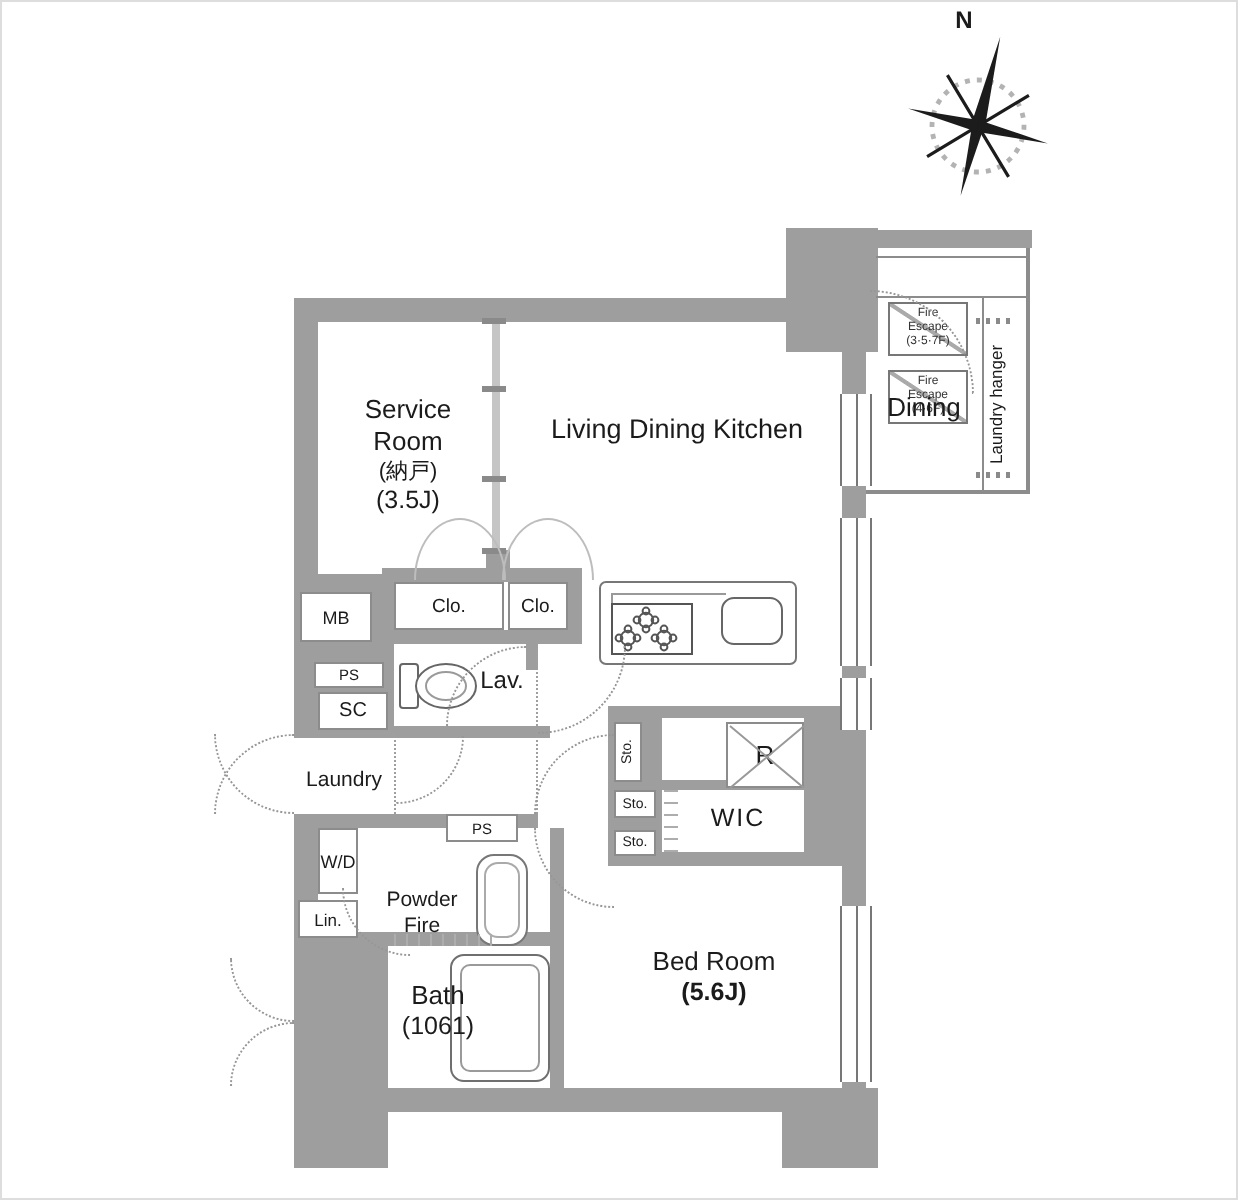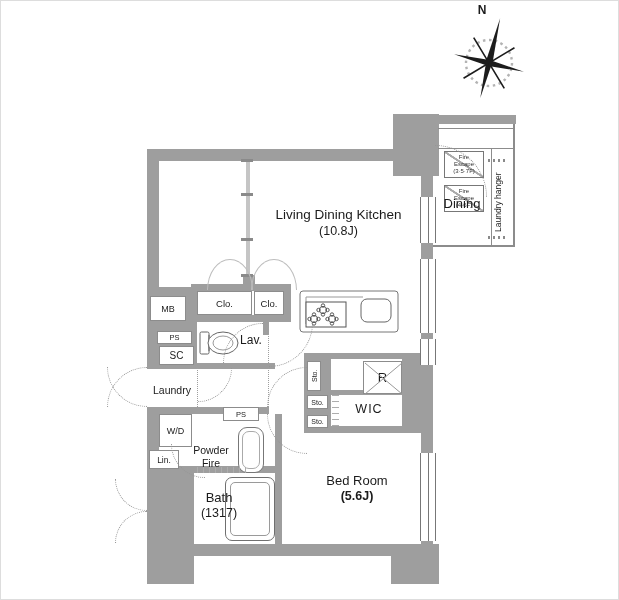--- a/index.html
+++ b/index.html
@@ -181,46 +181,50 @@
   </div>
 
   <div class="fixbox vtext" style="left:306px;top:360px;width:14px;height:30px;font-size:7px;">Sto.</div>
   <div class="fixbox" style="left:306px;top:394px;width:21px;height:14px;font-size:7px;">Sto.</div>
   <div class="fixbox" style="left:306px;top:414px;width:21px;height:13px;font-size:7px;">Sto.</div>
 
   <div class="room" style="left:330px;top:394px;width:71px;height:31px;"></div>
   <div class="hatchV" style="left:331px;top:394px;height:31px;"></div>
   <div class="lbl" style="left:340px;top:401px;width:56px;font-size:12.5px;letter-spacing:1px;">WIC</div>
 
-  <div class="fixbox" style="left:158px;top:413px;width:33px;height:33px;font-size:9px;">W/D</div>
+  <div class="fixbox" style="left:158px;top:413px;width:20px;height:33px;font-size:9px;">W/D</div>
   <div class="fixbox" style="left:148px;top:449px;width:30px;height:19px;font-size:8.5px;">Lin.</div>
   <div class="fixbox" style="left:222px;top:406px;width:36px;height:14px;font-size:7.5px;">PS</div>
   <div style="position:absolute;left:237px;top:426px;width:26px;height:46px;border:1.2px solid #777;border-radius:9px;background:#fff;z-index:3;box-sizing:border-box;">
     <div style="position:absolute;left:3px;top:3px;right:3px;bottom:3px;border:1px solid #aaa;border-radius:7px;"></div>
   </div>
   <div class="lbl" style="left:184px;top:443px;width:52px;font-size:10.5px;">Powder Fire</div>
   <div class="arc bl" style="left:170px;top:443px;width:34px;height:34px;"></div>
 
   <div class="room" style="left:193px;top:472px;width:81px;height:71px;"></div>
   <div class="hatchH" style="left:196px;top:466px;width:52px;"></div>
   <div style="position:absolute;left:224px;top:476px;width:50px;height:64px;border:1.5px solid #6f6f6f;border-radius:7px;background:#fff;z-index:3;box-sizing:border-box;">
     <div style="position:absolute;left:4px;top:4px;right:4px;bottom:4px;border:1px solid #9a9a9a;border-radius:5px;"></div>
   </div>
   <div class="lbl" style="left:172px;top:489px;width:92px;font-size:13px;">
     <div>Bath</div>
-    <div style="font-size:12.5px;">(1317)</div>
+    <div style="font-size:12.5px;">(1061)</div>
   </div>
 
   <div class="arc bl" style="left:114px;top:478px;width:32px;height:32px;"></div>
   <div class="arc tl" style="left:114px;top:510px;width:32px;height:32px;"></div>
 
   <div class="arc bl" style="left:266px;top:413px;width:40px;height:40px;"></div>
 
+  <div class="lbl" style="left:168px;top:196px;width:70px;font-size:13px;">
+    <div>Service Room</div>
+    <div style="font-size:11px;">(納戸)</div>
+    <div style="font-size:12.5px;">(3.5J)</div>
+  </div>
   <div class="lbl" style="left:255px;top:206px;width:165px;font-size:13.5px;text-align:center;">
     <div>Living Dining Kitchen</div>
-    <div style="font-size:12.5px;">(10.8J)</div>
   </div>
   <div class="lbl" style="left:301px;top:472px;width:110px;font-size:13px;">
     <div>Bed Room</div>
     <div style="font-size:12.5px;font-weight:bold;">(5.6J)</div>
   </div>
 
 </div>
 
 </body></html>

